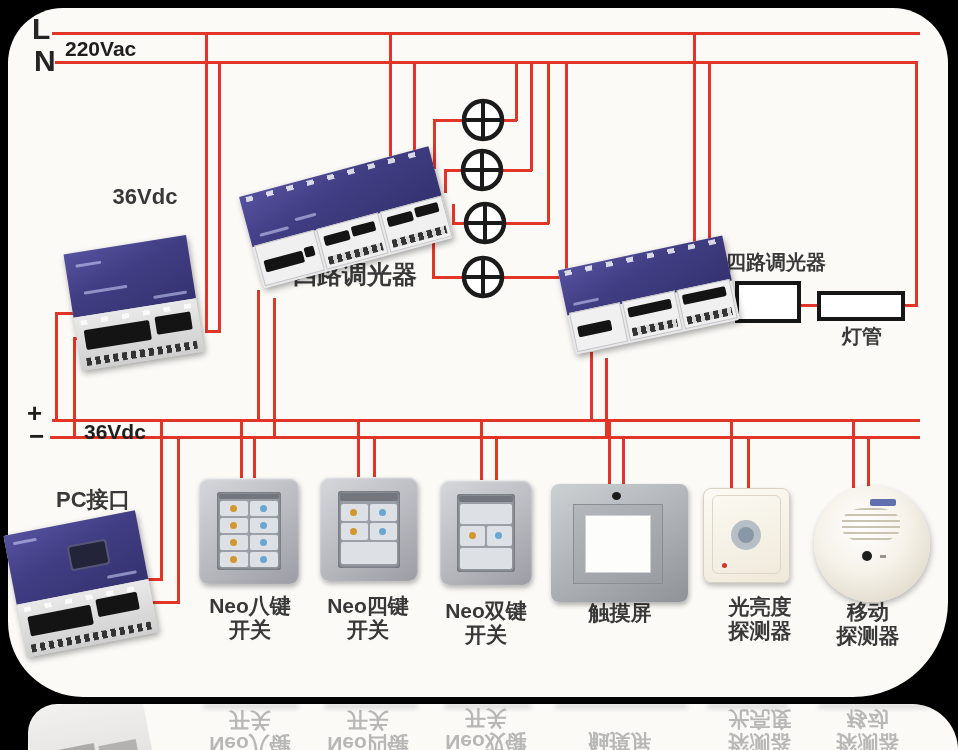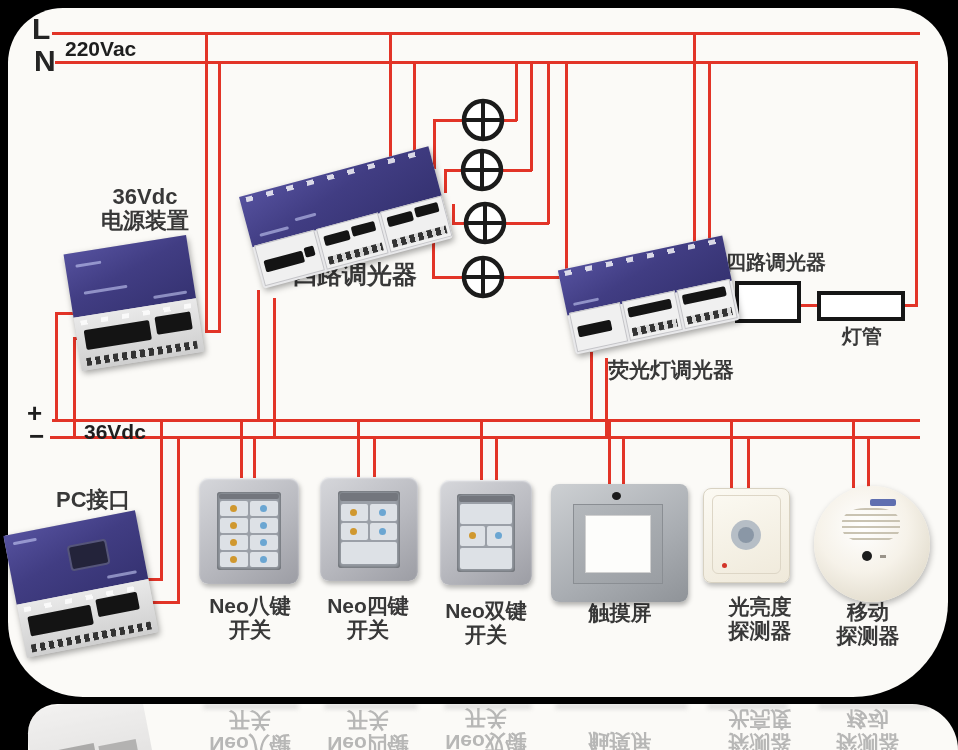--- a/index.html
+++ b/index.html
@@ -143,24 +143,22 @@
 
   <div class="lab ln" style="left:32px;top:12px;">L</div>
   <div class="lab ln" style="left:34px;top:44px;">N</div>
   <div class="lab volt" style="left:65px;top:37px;">220Vac</div>
   <div class="lab pm" style="left:27px;top:404px;">+</div>
   <div class="lab pm" style="left:29px;top:427px;">−</div>
   <div class="lab volt" style="left:84px;top:420px;">36Vdc</div>
 
   <div class="lab cjk big" style="left:75px;top:185px;width:140px;">
     <div>36Vdc</div>
-    <div>电源装置</div>
   </div>
   <div class="lab cjk big" style="left:292px;top:262px;font-size:25px;">四路调光器</div>
-  <div class="lab cjk" style="left:608px;top:358px;">荧光灯调光器</div>
   <div class="lab cjk" style="left:726px;top:250px;font-size:20px;">四路调光器</div>
   <div class="lab cjk" style="left:842px;top:324px;font-size:20px;">灯管</div>
   <div class="lab cjk big" style="left:56px;top:488px;">PC接口</div>
 
   <div class="lab cjk" style="left:195px;top:594px;width:110px;">
     <div>Neo八键</div>
     <div>开关</div>
   </div>
   <div class="lab cjk" style="left:313px;top:594px;width:110px;">
     <div>Neo四键</div>

